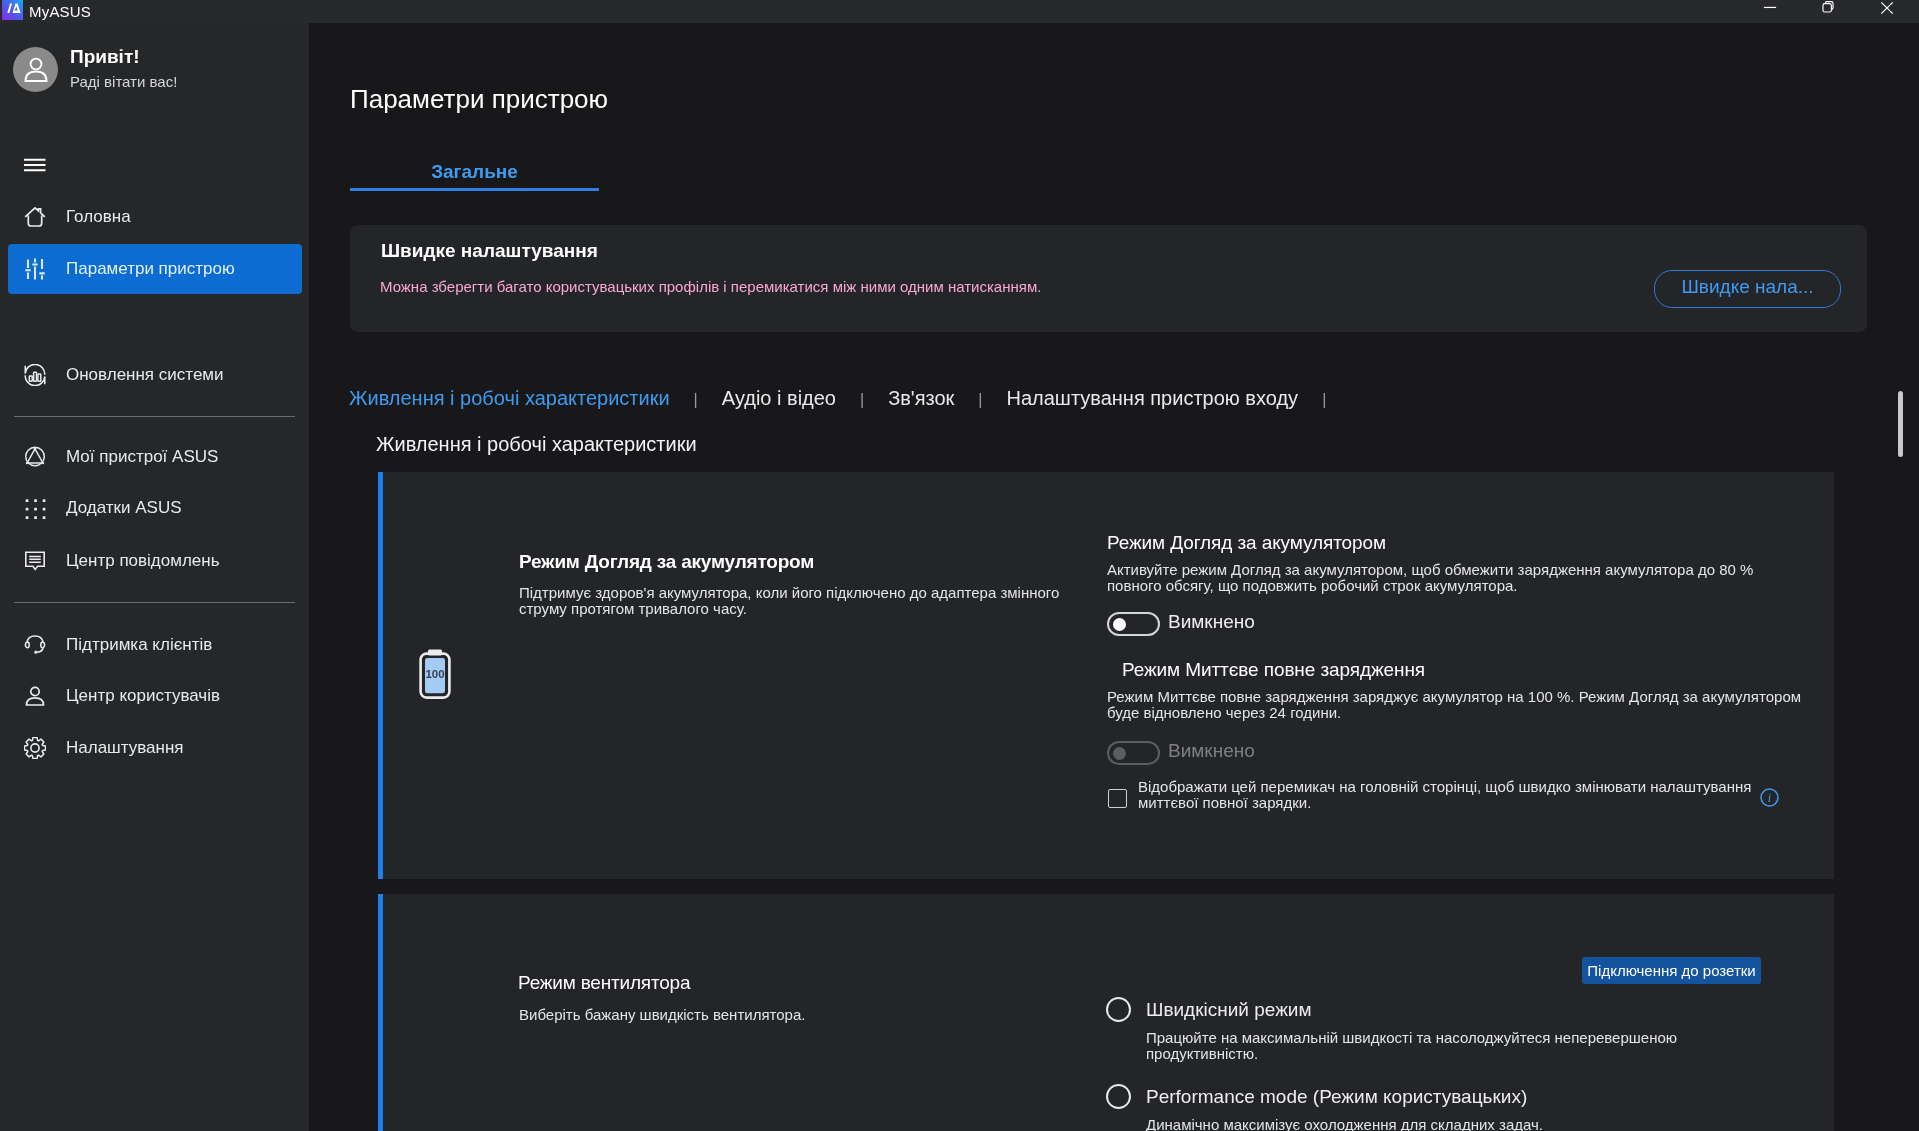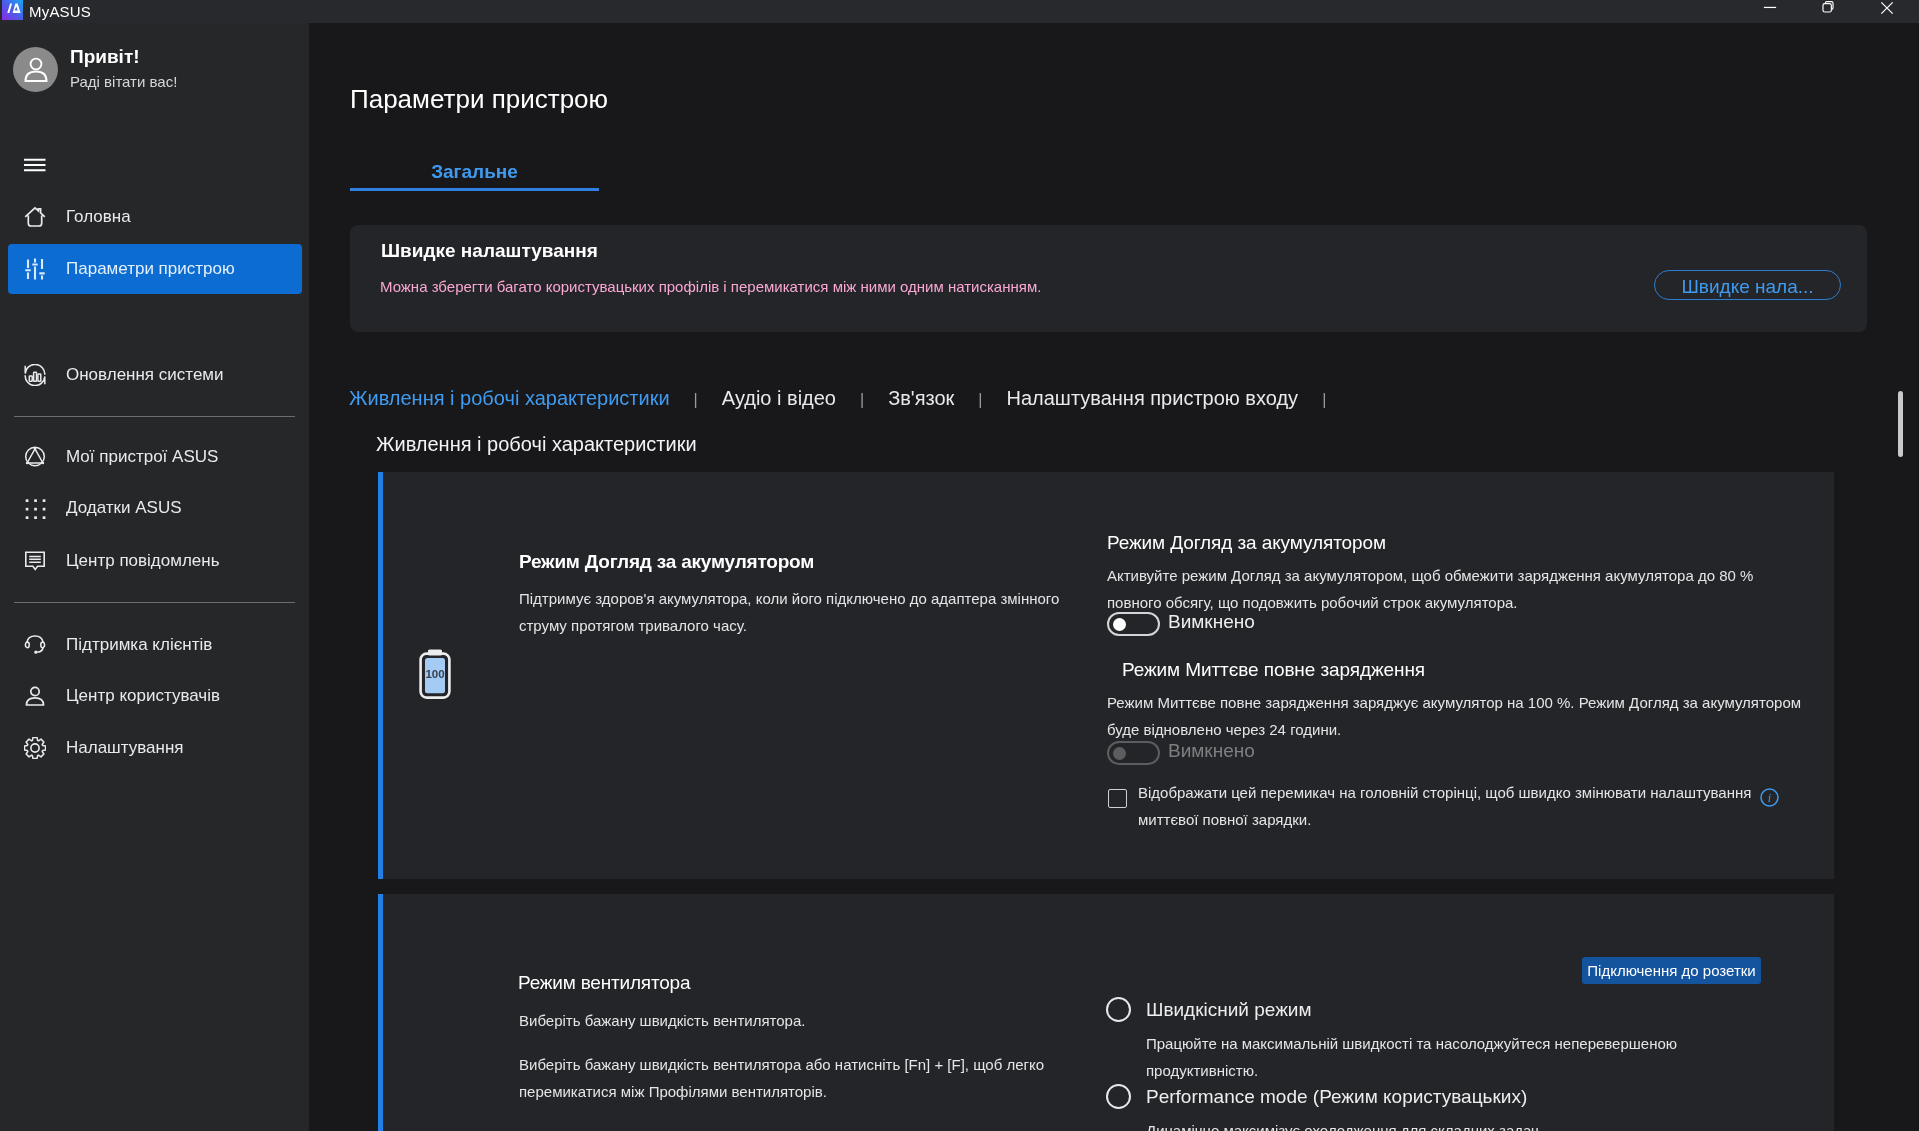--- a/index.html
+++ b/index.html
@@ -23,33 +23,33 @@
 #navsel { position:absolute; left:8px; top:244px; width:294px; height:50px; background:#0d6cd1; border-radius:4px; }
 .divider { position:absolute; left:14px; width:281px; height:1px; background:#6b6c6e; }
 
 #h1 { position:absolute; left:350px; top:84px; font-size:26px; color:#ffffff; }
 #tab1 { position:absolute; left:350px; top:161px; width:249px; text-align:center; font-size:19px; font-weight:bold; color:#3f9bf0; }
 #tab1line { position:absolute; left:350px; top:188px; width:249px; height:3px; background:#2f80e0; }
 
 #qcard { position:absolute; left:350px; top:225px; width:1517px; height:107px; background:#242528; border-radius:8px; }
 #qtitle { position:absolute; left:31px; top:15px; font-size:19px; font-weight:bold; color:#ffffff; }
 #qdesc { position:absolute; left:30px; top:53px; font-size:15px; color:#f9a8d4; }
-#qbtn { position:absolute; left:1304px; top:45px; width:187px; height:30px; border:1.5px solid #2e7cd0; border-radius:18px; color:#3f9bf0; font-size:19px; text-align:center; line-height:32px; }
+#qbtn { position:absolute; left:1304px; top:45px; width:187px; height:38px; border:1.5px solid #2e7cd0; border-radius:18px; color:#3f9bf0; font-size:19px; text-align:center; line-height:32px; }
 
 #tabrow { position:absolute; left:349px; top:387px; font-size:20px; white-space:nowrap; }
 #tabrow .sep { color:#9a9b9c; padding:0 24px; font-size:16px; }
 #tabrow .blue { color:#3f9bf0; }
 #sect { position:absolute; left:376px; top:433px; font-size:20px; color:#f2f3f4; }
 
 .bigcard { position:absolute; left:378px; width:1456px; background:#242528; }
 .bigcard::before { content:""; position:absolute; left:0; top:0; width:5px; height:100%; background:#2080e8; }
 #card1 { top:472px; height:407px; }
 #card2 { top:894px; height:237px; }
 .ctitle { position:absolute; font-size:19px; letter-spacing:-0.2px; font-weight:bold; color:#ffffff; white-space:nowrap; }
-.cdesc { position:absolute; font-size:15px; color:#e4e5e6; line-height:27px; white-space:nowrap; }
+.cdesc { position:absolute; font-size:15px; color:#e4e5e6; line-height:16px; white-space:nowrap; }
 .rtitle { position:absolute; font-size:19px; letter-spacing:-0.1px; color:#ffffff; white-space:nowrap; }
 .toglabel { position:absolute; font-size:19px; color:#eeeeee; }
 
 .toggle { position:absolute; width:53px; height:24px; border:2px solid #d4d5d6; border-radius:12px; }
 .toggle .knob { position:absolute; left:4px; top:3.5px; width:13px; height:13px; border-radius:50%; background:#ffffff; }
 .toggle.dis { border-color:#5c5d5f; }
 .toggle.dis .knob { background:#5c5d5f; }
 
 #chk { position:absolute; left:730px; top:317px; width:19px; height:19px; border:1.5px solid #cfd0d1; border-radius:2px; }
 
@@ -245,21 +245,20 @@
   <div class="cdesc" style="left:760px; top:307px;">Відображати цей перемикач на головній сторінці, щоб швидко змінювати налаштування<br>миттєвої повної зарядки.</div>
   <svg style="position:absolute;left:1382px;top:316px;" width="19" height="19" viewBox="0 0 19 19">
     <circle cx="9.5" cy="9.5" r="8.5" fill="none" stroke="#3f9bf0" stroke-width="1.5"></circle>
     <text x="9.5" y="14" font-size="12" font-style="italic" fill="#3f9bf0" text-anchor="middle" font-family="Liberation Serif">i</text>
   </svg>
 </div>
 
 <div class="bigcard" id="card2">
   <div class="ctitle" style="left:140px; top:78px; font-weight:normal;">Режим вентилятора</div>
   <div class="cdesc" style="left:141px; top:113px;">Виберіть бажану швидкість вентилятора.</div>
-  <div class="cdesc" style="left:141px; top:157px;">Виберіть бажану швидкість вентилятора або натисніть [Fn] + [F], щоб легко<br>перемикатися між Профілями вентиляторів.</div>
 
   <div id="plugbtn">Підключення до розетки</div>
 
   <div class="radio" style="left:728px; top:103px;"></div>
   <div class="toglabel" style="left:768px; top:105px;">Швидкісний режим</div>
   <div class="cdesc" style="left:768px; top:136px;">Працюйте на максимальній швидкості та насолоджуйтеся неперевершеною<br>продуктивністю.</div>
 
   <div class="radio" style="left:728px; top:190px;"></div>
   <div class="toglabel" style="left:768px; top:192px;">Performance mode (Режим користувацьких)</div>
   <div class="cdesc" style="left:768px; top:223px;">Динамічно максимізує охолодження для складних задач.</div>

